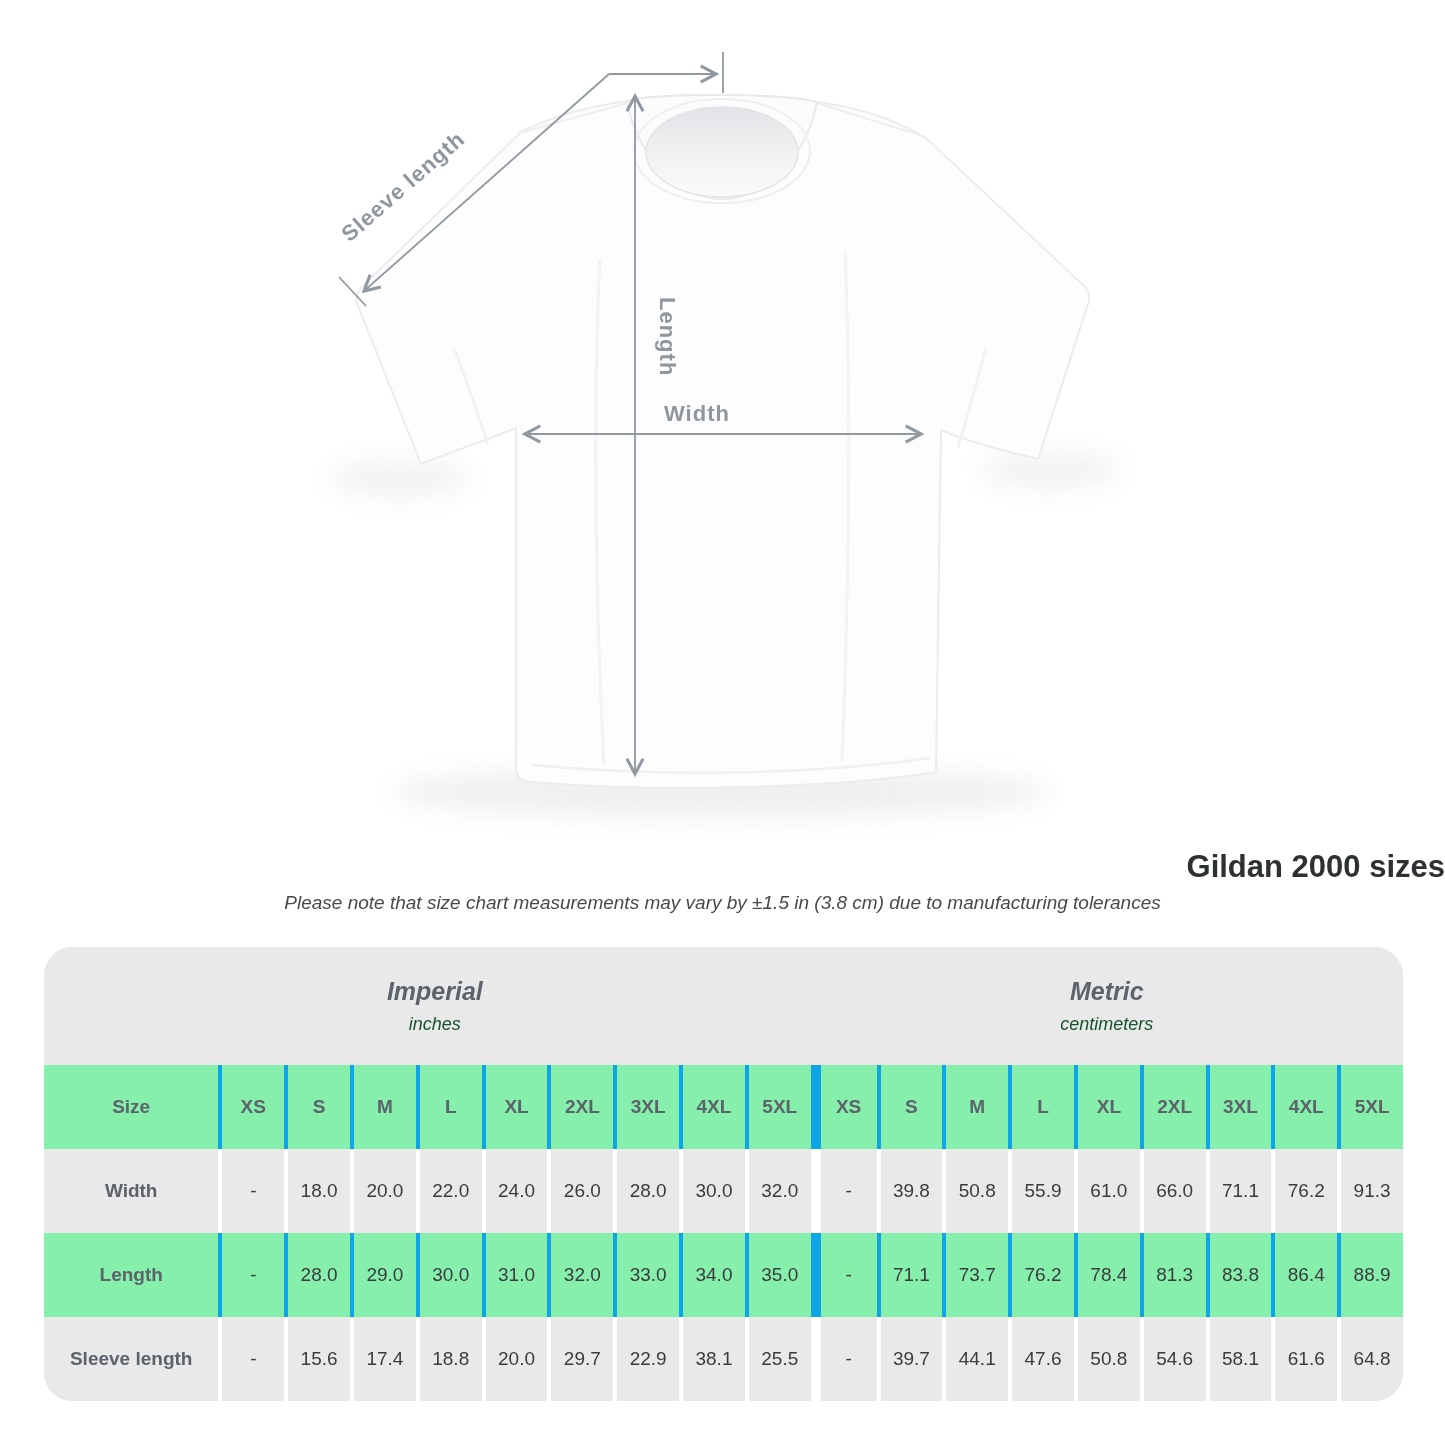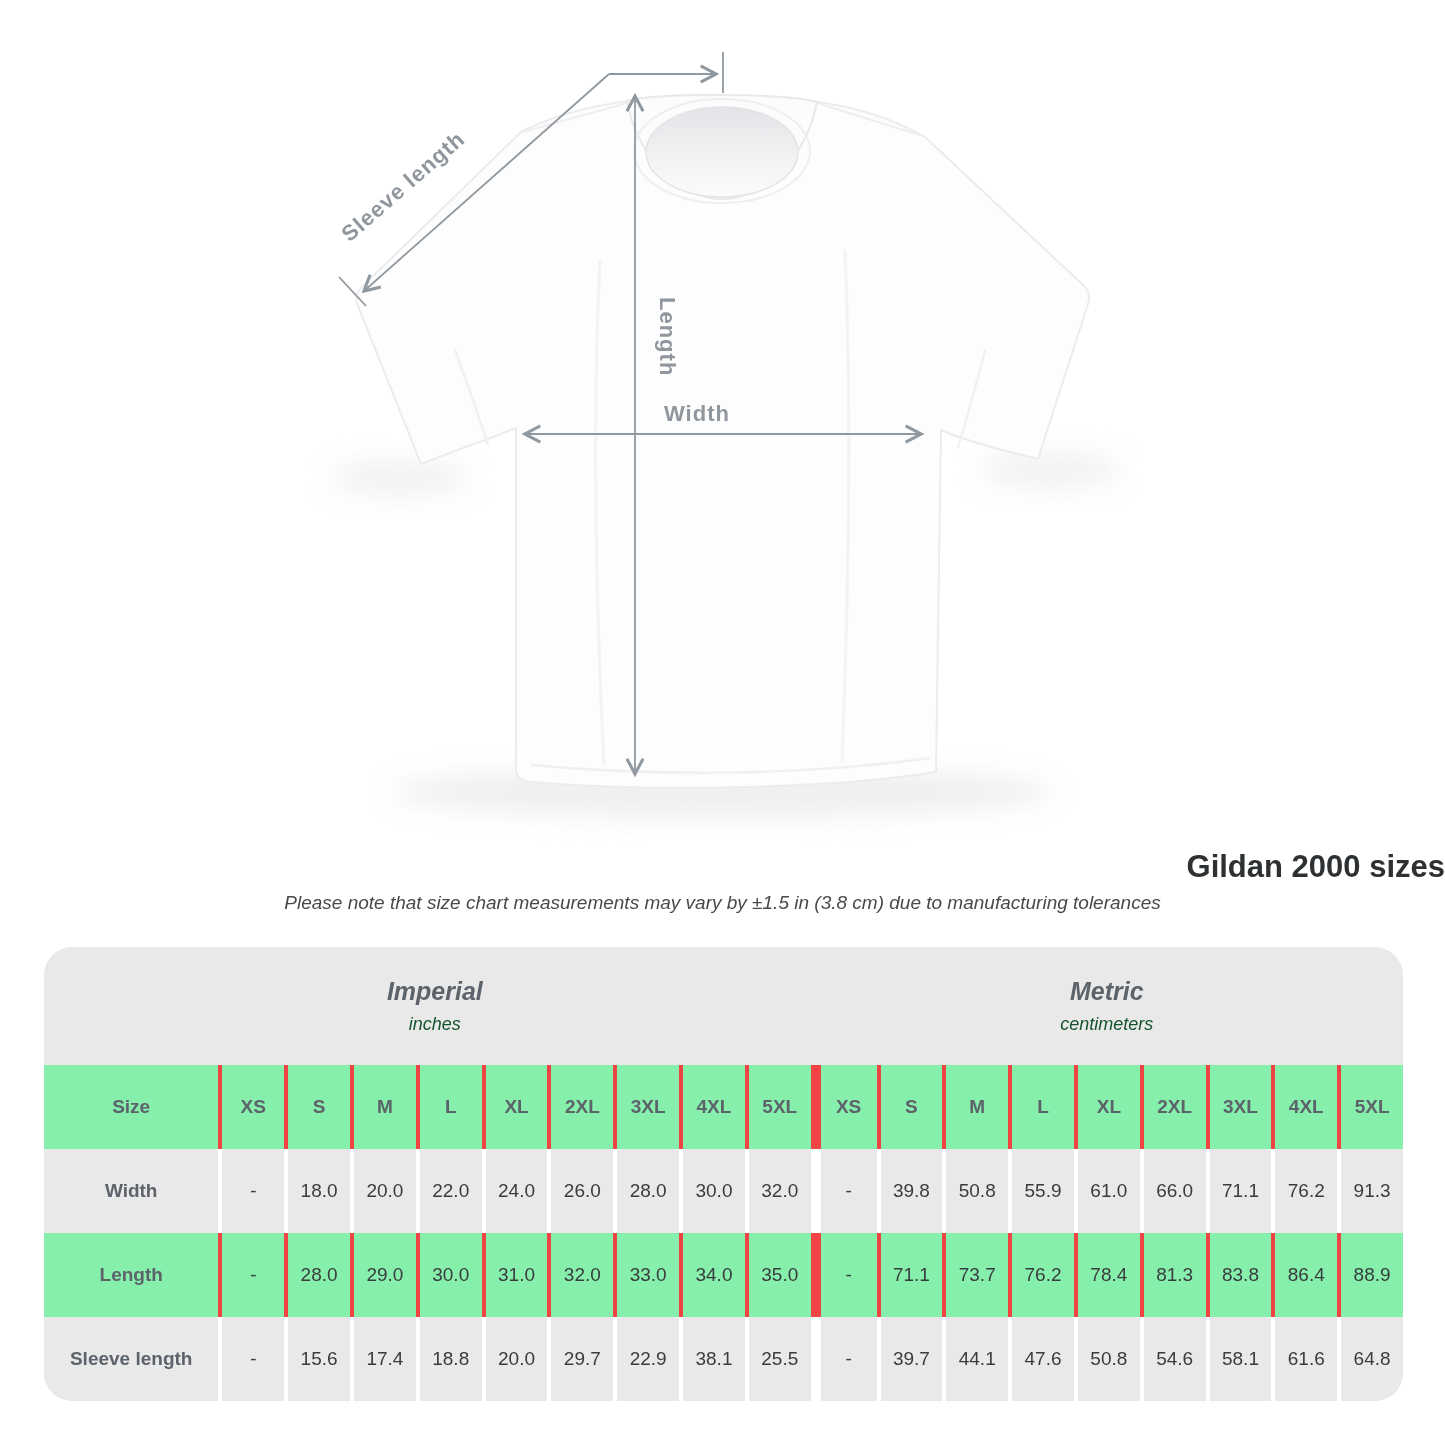--- a/index.html
+++ b/index.html
@@ -26,21 +26,21 @@
   .group-name{font-size:25px;font-weight:bold;font-style:italic;color:#5c636a;}
   .group-unit{font-size:18px;font-style:italic;color:#14532d;margin-top:8px;}
   .trow{height:84px;}
   .trow .cell{display:flex;align-items:center;justify-content:center;
               font-size:19px;color:#393c3e;}
   .trow .label-cell{font-weight:bold;color:#5c636a;}
   .trow.white{background:transparent;}
   .trow.white .cell{background:#86efac;}
   .trow.gray .cell{background:#e9e9ea;}
   
-  .trow.white .cell + .cell{border-left:4px solid #ef4444;}
+  .trow.white .cell + .cell{border-left:4px solid #0ea5e9;}
   .trow.gray  .cell + .cell{border-left:4px solid #ffffff;}
   .trow.white .cell.metric-first{border-left-width:10px;}
   .trow.gray  .cell.metric-first{border-left-width:10px;}
   .trow .size-cell{font-weight:bold;color:#5c636a;}
 </style>
 </head>
 <body>
 
 <div class="page">
 

